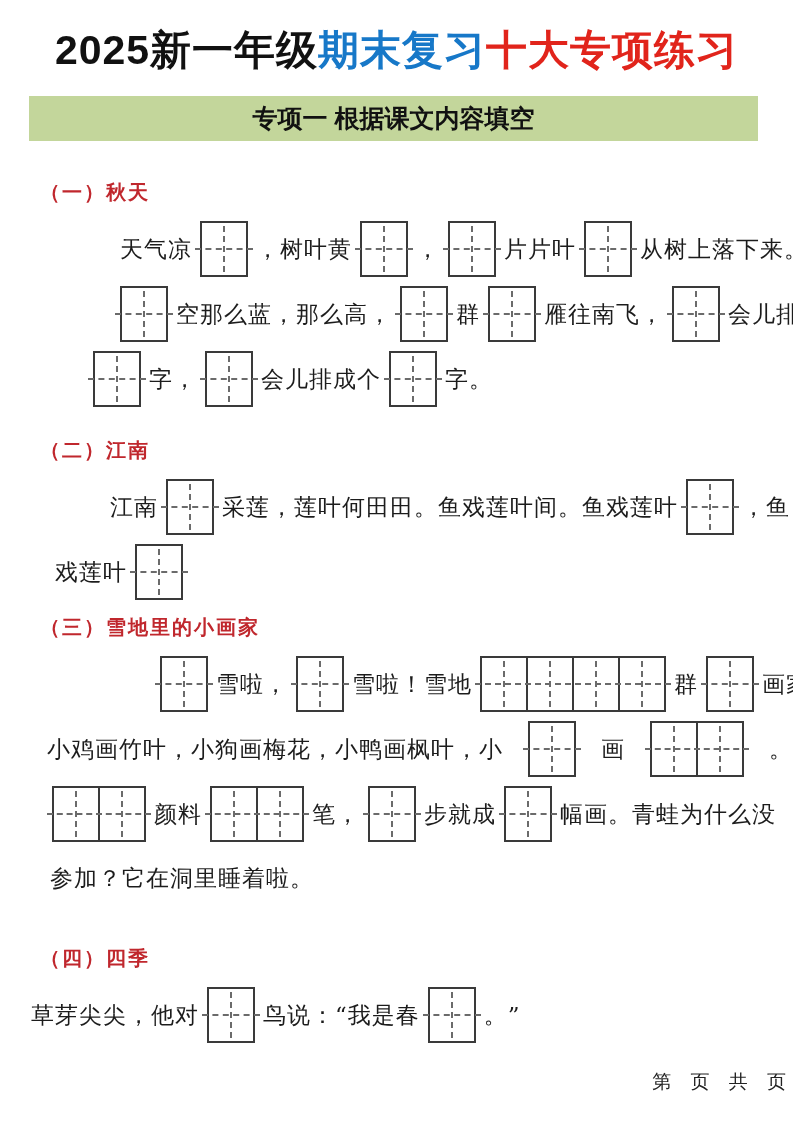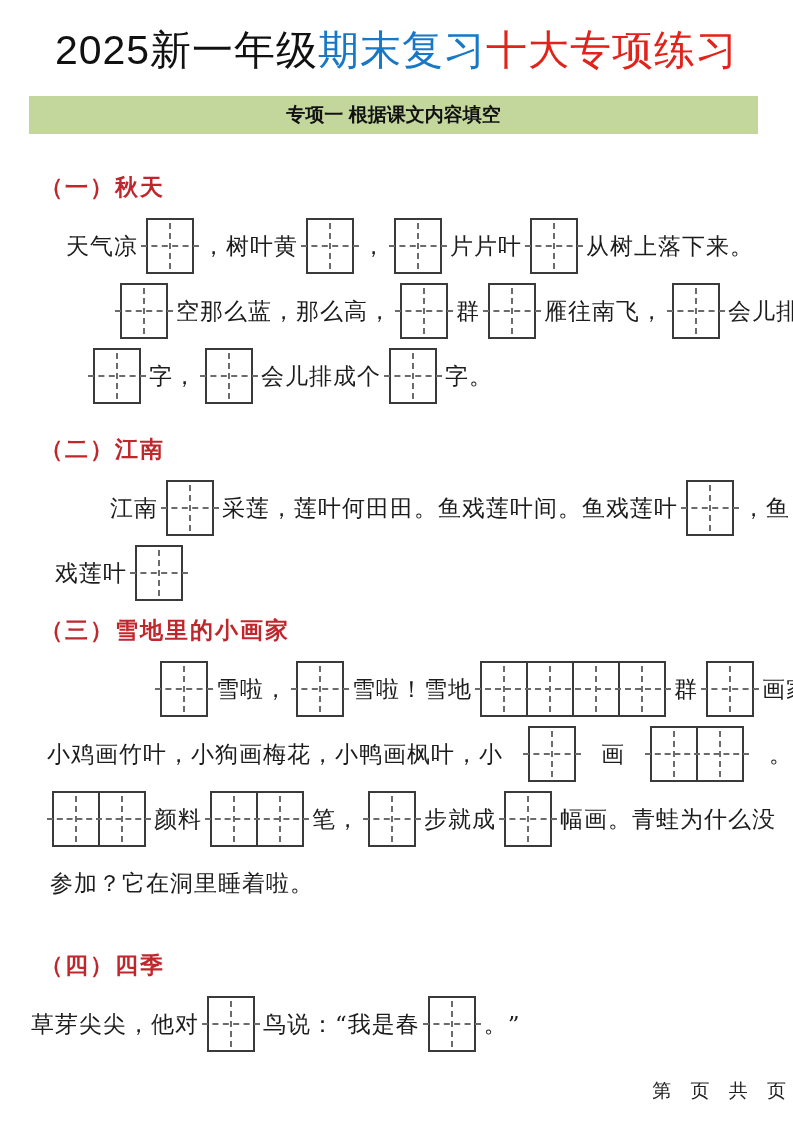--- a/index.html
+++ b/index.html
@@ -2,31 +2,31 @@
 <html><head>
 <meta charset="utf-8">
 <style>
   html,body{margin:0;padding:0;background:#ffffff;}
   body{width:793px;height:1122px;overflow:hidden;
        font-family:"DejaVu Serif","Liberation Serif",serif;color:#1c1c1c;}
   .page{position:relative;width:793px;height:1122px;background:#ffffff;}
 
   .title{padding-top:25px;text-align:center;
          font-family:"Liberation Sans","DejaVu Sans",sans-serif;
-         font-weight:normal;font-size:41px;line-height:1.25;letter-spacing:1px;}
+         font-weight:bold;font-size:41px;line-height:1.25;letter-spacing:1px;}
   .title span{white-space:nowrap;}
 
   .banner{margin:20px 35px 0 29px;padding:6px 17px;text-align:center;
           font-family:"Liberation Sans","DejaVu Sans",sans-serif;
-          font-weight:bold;font-size:19px;color:#111;}
+          font-weight:bold;font-size:25px;color:#111;}
 
   .content{padding:0;}
 
   .sec-heading{margin:30px 0 15px 0;padding-left:40px;
-               font-size:23px;font-weight:600;letter-spacing:2px;}
+               font-size:20px;font-weight:600;letter-spacing:2px;}
   .sec-heading[data-sec="0"]{margin-top:38px;}
   .sec-heading[data-sec="2"]{margin-top:14px;}
   .sec-heading[data-sec="3"]{margin-top:40px;}
 
   .row{display:flex;align-items:center;margin-bottom:9px;min-height:54px;}
   .rtext{font-size:23px;letter-spacing:1px;white-space:pre;}
 
   .tgroup{position:relative;display:inline-flex;margin:0 8px;flex:0 0 auto;}
   .tgroup::before{content:"";position:absolute;z-index:1;top:50%;left:-5px;right:-5px;
                   border-top:2px dashed #6b6b6b;transform:translateY(-1px);}
@@ -42,21 +42,21 @@
 </head>
 <body>
 
 <div class="page">
   <div class="title"><span style="color: rgb(17, 17, 17);">2025新一年级</span><span style="color: rgb(23, 120, 200);">期末复习</span><span style="color: rgb(225, 36, 27);">十大专项练习</span></div>
   <div class="banner" style="background: rgb(195, 214, 155);">
     <span>专项一 根据课文内容填空</span>
   </div>
   <div class="content">
       <div class="sec-heading" data-sec="0" style="color: rgb(192, 39, 45);">（一）秋天</div>
-      <div class="row" style="padding-left: 66px;">
+      <div class="row" style="padding-left: 120px;">
         <span class="rtext">天气凉</span>
         <span class="tgroup">
           <span class="tcell"></span>
         </span>
         <span class="rtext">，树叶黄</span>
         <span class="tgroup">
           <span class="tcell"></span>
         </span>
         <span class="rtext">，</span>
         <span class="tgroup">

